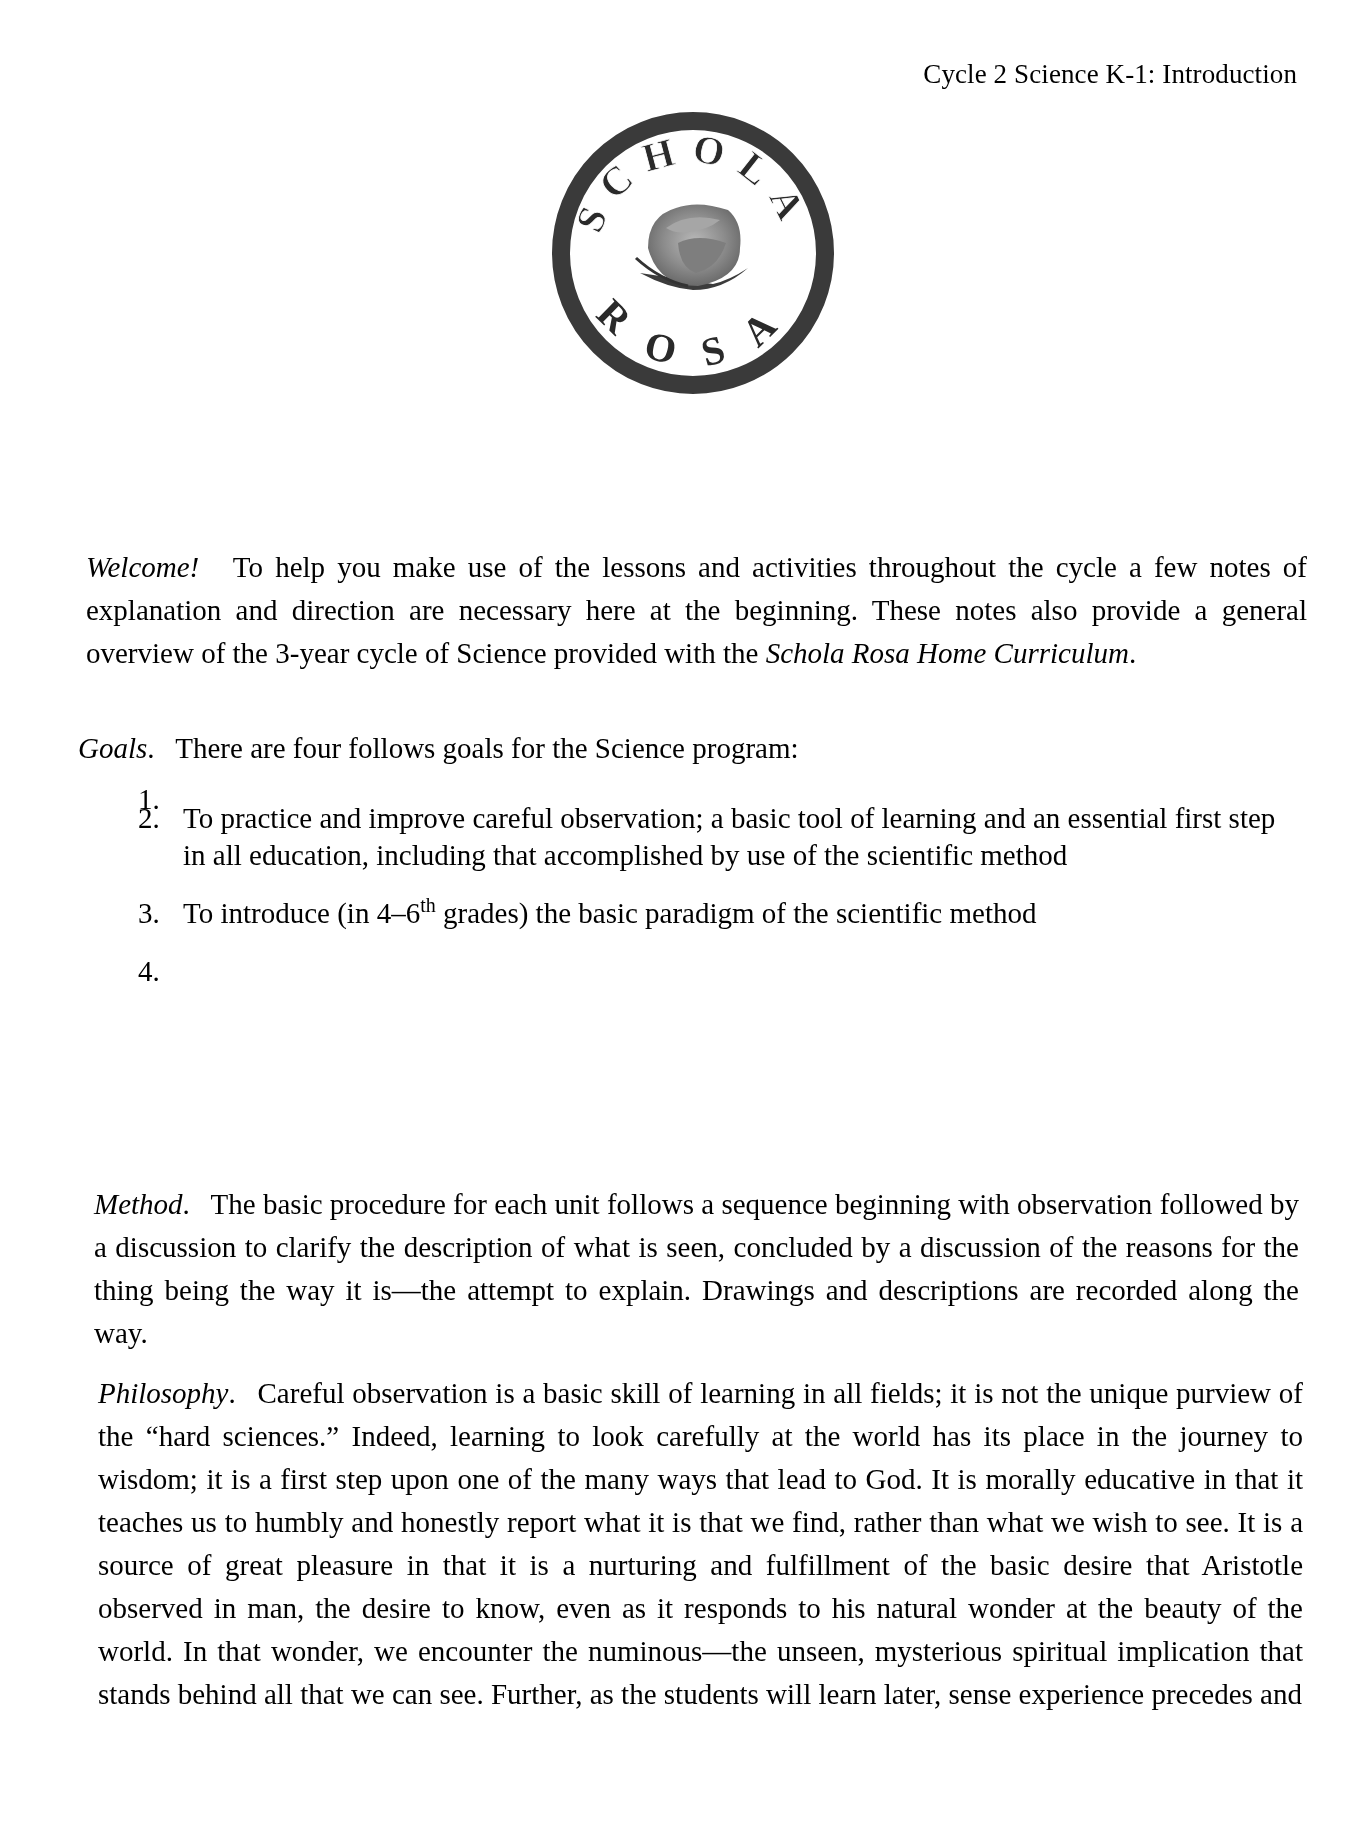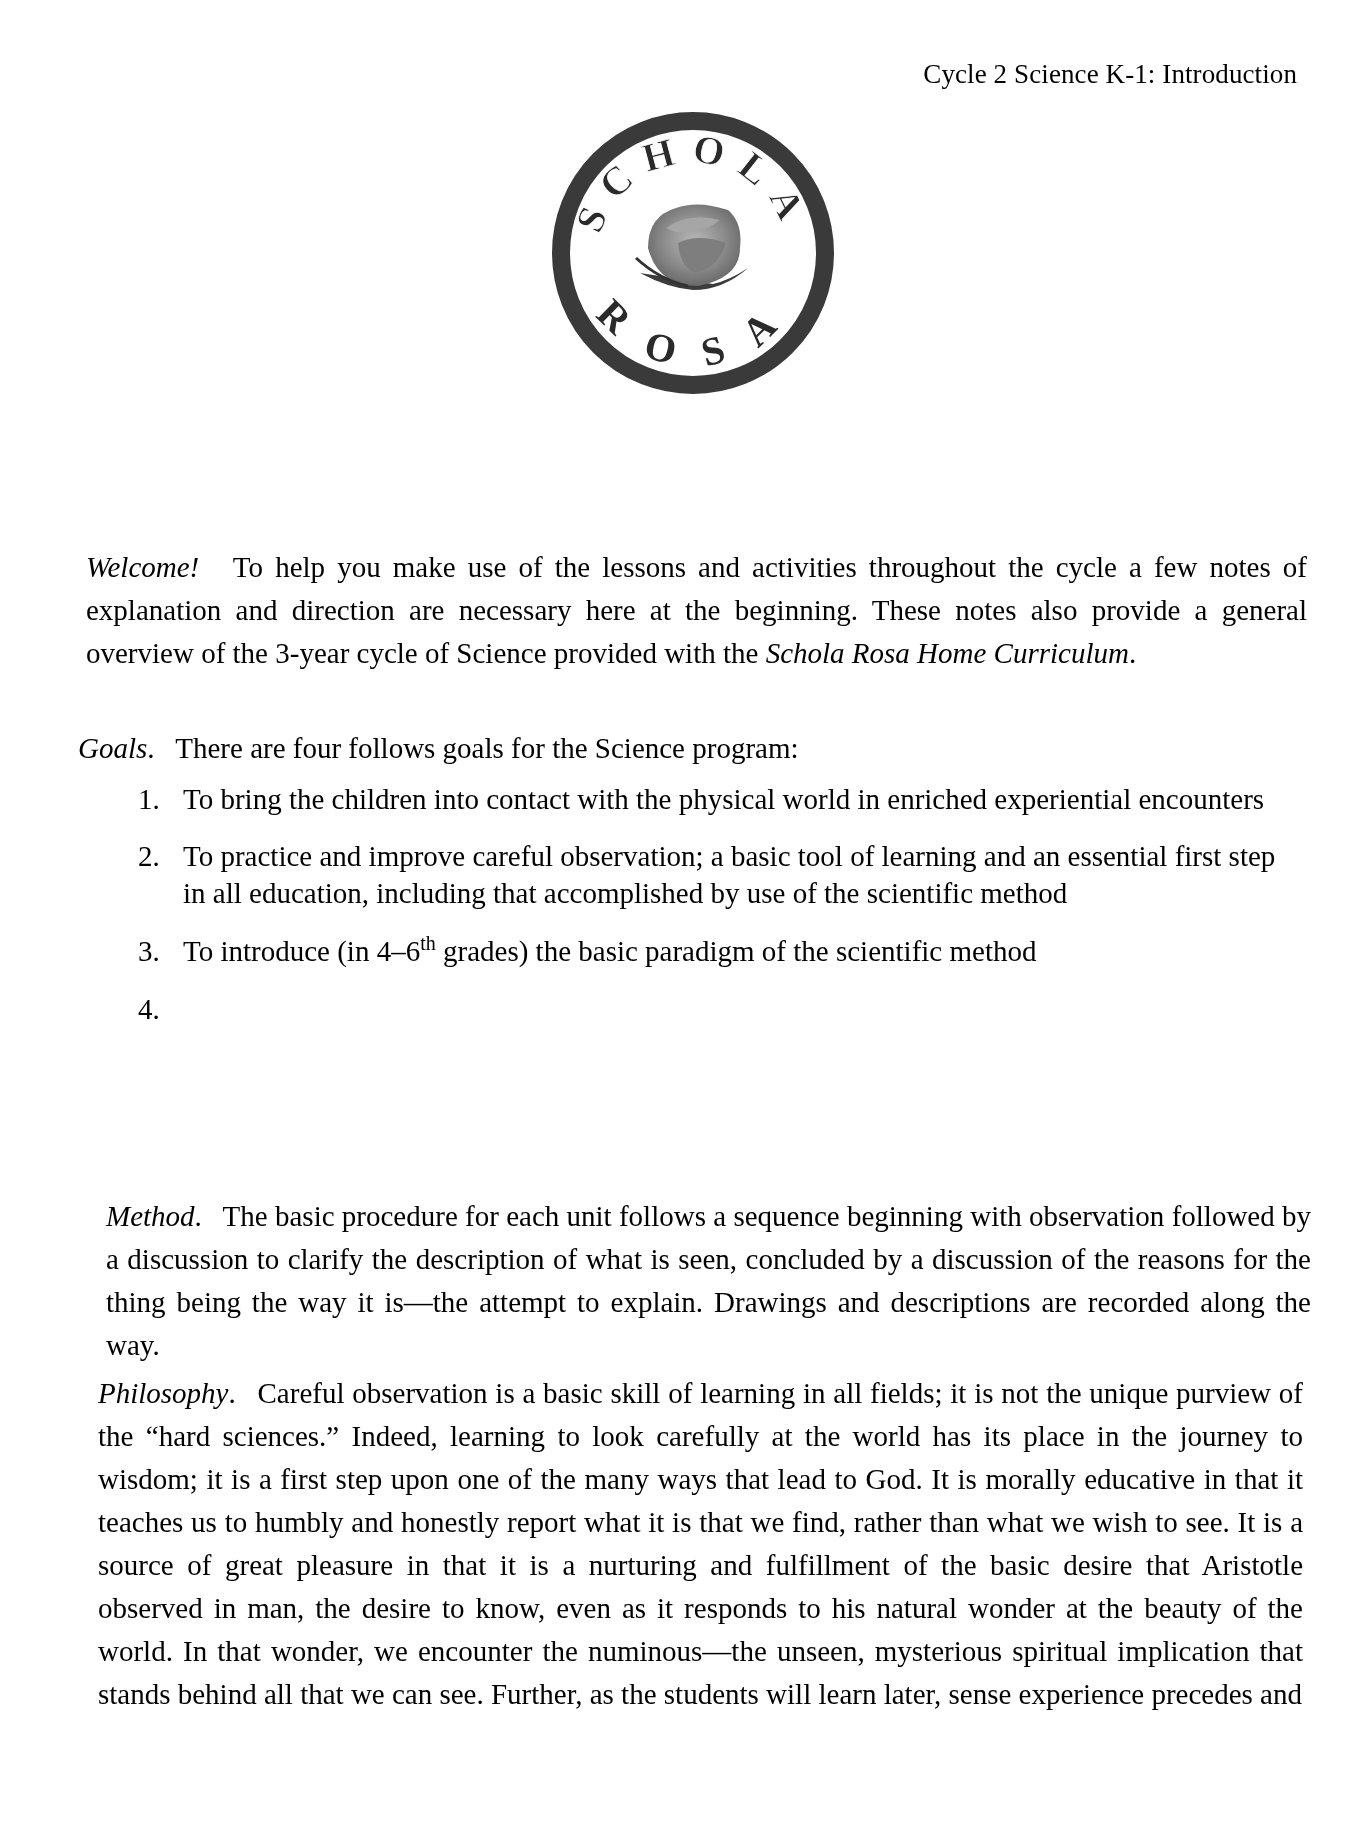--- a/index.html
+++ b/index.html
@@ -74,36 +74,35 @@
   </p>
 
   <p class="para p-goals" style="margin:0;">
     <span class="lead">Goals</span><span>.</span><span class="gap" style="width:14px"></span>
     <span>There are four follows goals for the Science program:</span>
   </p>
 
   <ol class="goal-list">
     <li class="goal-item">
       <span class="goal-num">1.</span>
-      <span>To bring the children into contact with the physical world in enriched experiential encounters</span>
     </li>
     <li class="goal-item" style="line-height:37px;">
       <span class="goal-num">2.</span>
       <span>To practice and improve careful observation; a basic tool of learning and an essential first step in all education, including that accomplished by use of the scientific method</span>
     </li>
     <li class="goal-item">
       <span class="goal-num">3.</span>
       <span>To introduce (in 4–6</span><sup>th</sup><span> grades) the basic paradigm of the scientific method</span>
     </li>
     <li class="goal-item">
       <span class="goal-num">4.</span>
     </li>
   </ol>
 
-  <p class="para p-method" style="margin:12px;">
+  <p class="para p-method" style="margin:0;">
     <span class="lead">Method</span><span>.</span><span class="gap" style="width:14px"></span>
     <span>The basic procedure for each unit follows a sequence beginning with observation followed by a discussion to clarify the description of what is seen, concluded by a discussion of the reasons for the thing being the way it is—the attempt to explain.  Drawings and descriptions are recorded along the way.</span>
   </p>
 
   <p class="para p-philosophy" style="margin:4px;">
     <span class="lead">Philosophy</span><span>.</span><span class="gap" style="width:14px"></span>
     <span>Careful observation is a basic skill of learning in all fields; it is not the unique purview of the “hard sciences.”  Indeed, learning to look carefully at the world has its place in the journey to wisdom; it is a first step upon one of the many ways that lead to God.  It is morally educative in that it teaches us to humbly and honestly report what it is that we find, rather than what we wish to see.  It is a source of great pleasure in that it is a nurturing and fulfillment of the basic desire that Aristotle observed in man, the desire to know, even as it responds to his natural wonder at the beauty of the world.  In that wonder, we encounter the numinous—the unseen, mysterious spiritual implication that stands behind all that we can see.  Further, as the students will learn later, sense experience precedes and</span>
   </p>
 
 </div>

